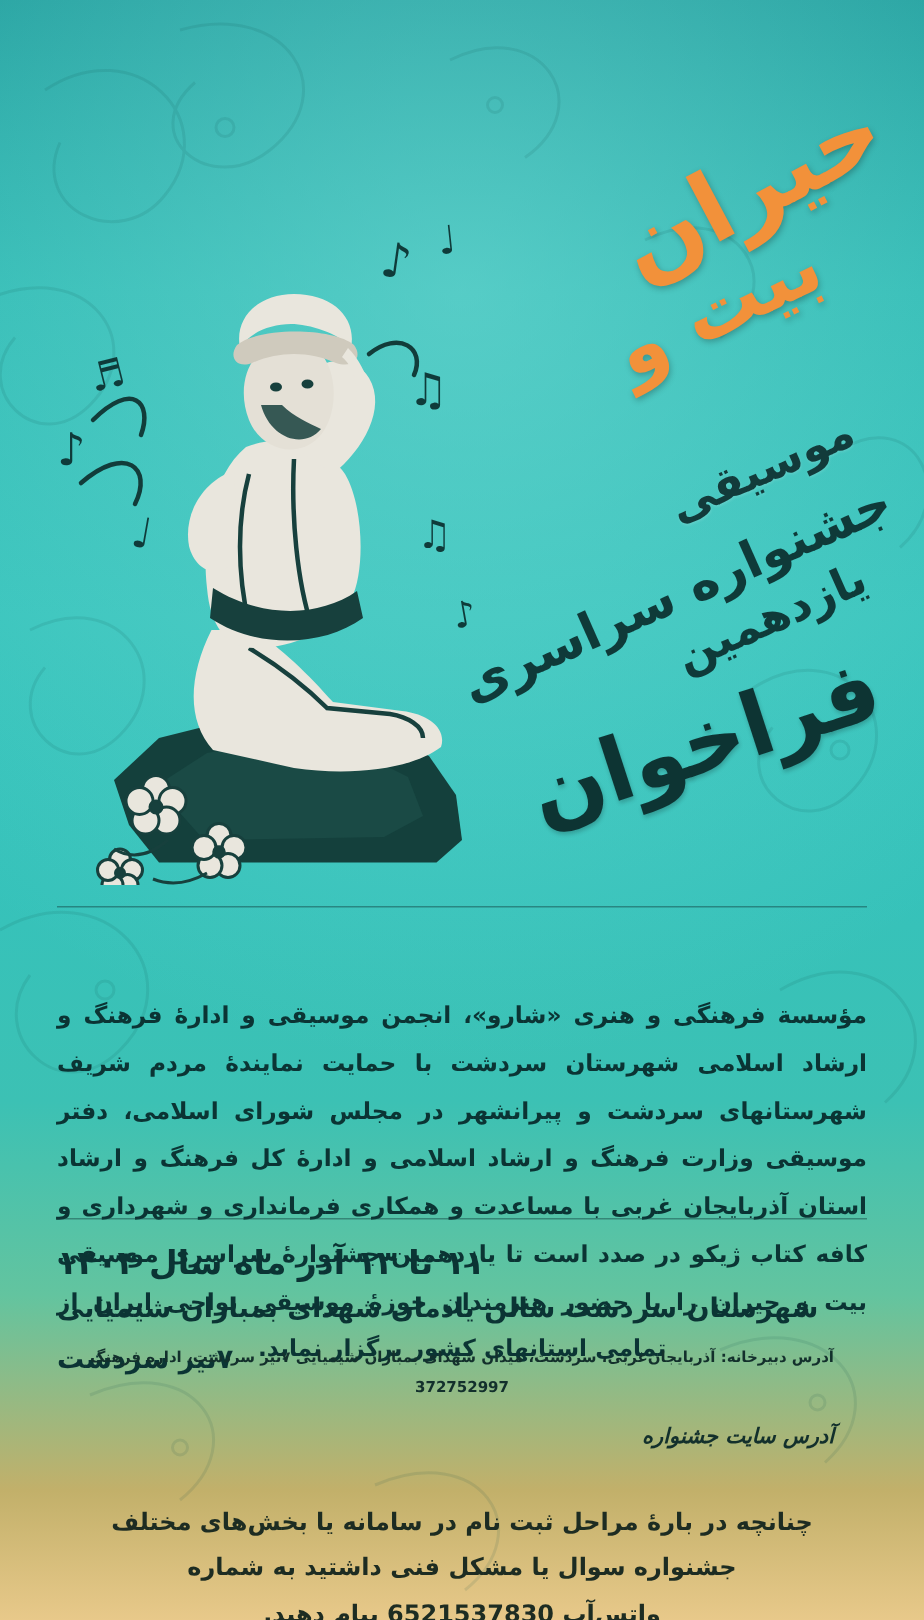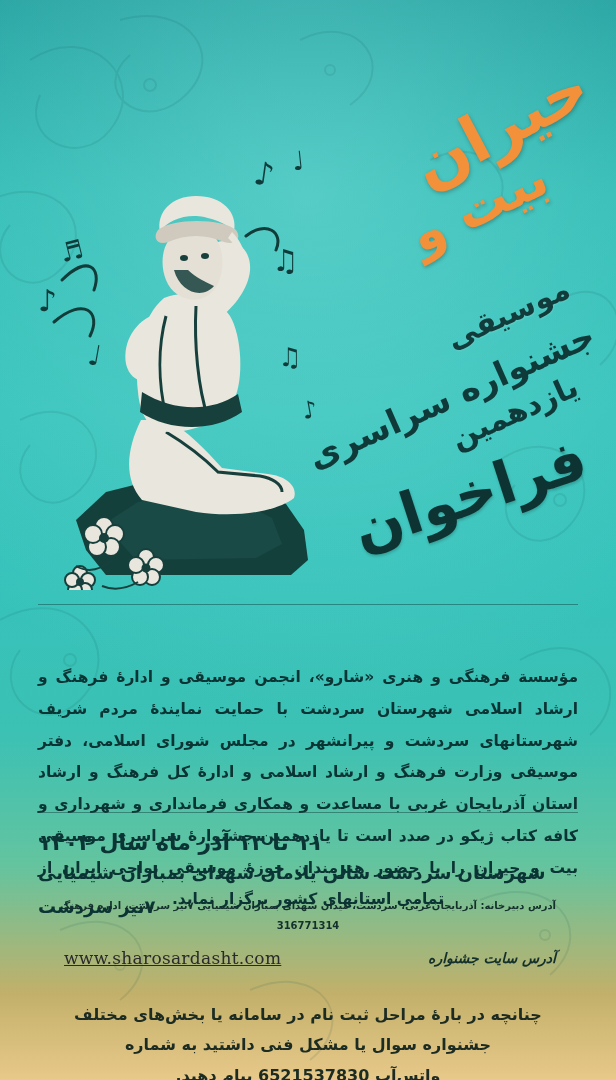--- a/index.html
+++ b/index.html
@@ -243,25 +243,24 @@
 
   <div class="body-text">مؤسسة فرهنگی و هنری «شارو»، انجمن موسیقی و ادارۀ فرهنگ و ارشاد اسلامی شهرستان سردشت با حمایت نمایندۀ مردم شریف شهرستانهای سردشت و پیرانشهر در مجلس شورای اسلامی، دفتر موسیقی وزارت فرهنگ و ارشاد اسلامی و ادارۀ کل فرهنگ و ارشاد استان آذربایجان غربی با مساعدت و همکاری فرمانداری و شهرداری و کافه کتاب ژیکو در صدد است تا یازدهمین جشنوارۀ سراسری موسیقی بیت و حیران را با حضور هنرمندان حوزۀ موسیقی نواحی ایران از تمامی استانهای کشور برگزار نماید.</div>
 
   <div class="divider" style="top:812px;"></div>
 
   <div class="date-line">۱۱ تا ۱۳ آذر ماه سال ۱۴۰۴</div>
   <div class="venue-line">شهرستان سردشت سالن یادمان شهدای بمباران شیمیایی ۷تیر سردشت</div>
 
   <div class="addr-block">
     <div>آدرس دبیرخانه: آذربایجان‌غربی، سردشت، میدان شهدای بمباران شیمیایی ۷تیر سردشت، اداره فرهنگ</div>
-    <div>316771314</div>
+    <div>372752997</div>
   </div>
 
   <div class="site-row">
-    <a class="site-url" href="#">www.sharosardasht.com</a>
     <div class="site-label">آدرس سایت جشنواره</div>
   </div>
 
   <div class="footnote">
     <div>چنانچه در بارۀ مراحل ثبت نام در سامانه یا بخش‌های مختلف جشنواره سوال یا مشکل فنی داشتید به شماره</div>
     <div>واتس‌آپ 6521537830 پیام دهید.</div>
   </div>
 
 </div>
 

